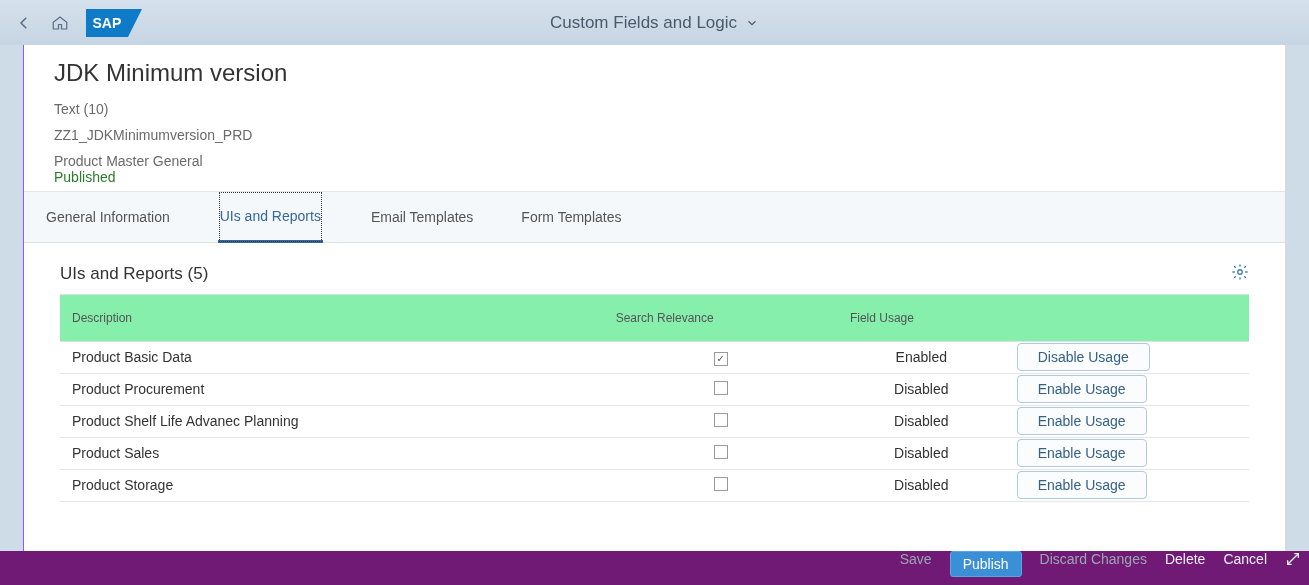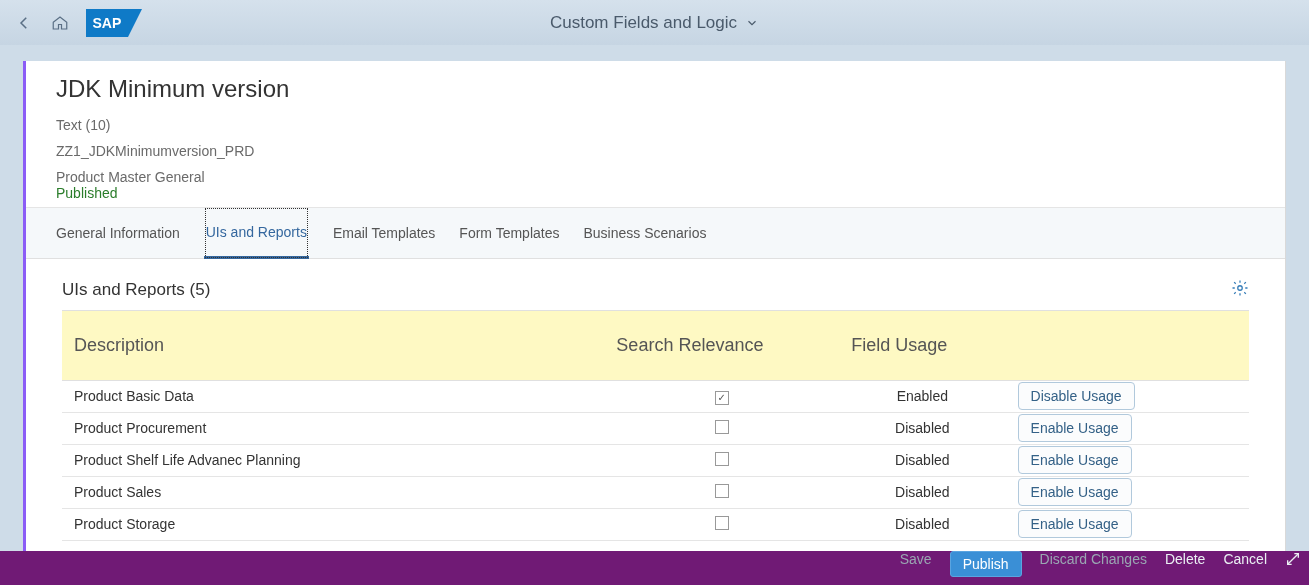--- a/index.html
+++ b/index.html
@@ -40,22 +40,22 @@
     }
     .shell-title {
       display: flex; align-items: center; gap: 8px;
       color: #4a5a6b; font-size: 17px; font-weight: 400;
       pointer-events: auto; cursor: pointer;
     }
     .shell-title svg { width: 14px; height: 14px; }
 
     .page {
       background: #fff;
-      margin: 16px 23px;
-      border-left: 3px solid #8b5cf6;
+      margin: 0 23px;
+      border-left: 1px solid #8b5cf6;
       border-right: 1px solid #d9d9d9;
       height: calc(100% - 45px - 34px);
       overflow: hidden;
       position: relative;
     }
     .object-header {
       padding: 14px 30px 6px 30px;
       background: #fff;
     }
     .object-title {
@@ -63,22 +63,22 @@
       margin-bottom: 14px;
     }
     .header-flex { display:flex; justify-content: space-between; flex-direction: column; }
     .sub-lines { color: #6a6a6a; font-size: 14px; display:flex; flex-direction:column; gap:10px; }
     .status-published { color: #2b7d2b; font-size: 14px; }
 
     .tab-bar {
       background: #f5f8fa;
       border-top: 1px solid #e5e5e5;
       border-bottom: 1px solid #e0e0e0;
-      padding: 0 30px;
-      display: flex; gap: 24px;
+      padding: 0 22px;
+      display: flex; gap: 48px;
       height: 52px;
       align-items: center;
     }
     .tab-item {
       color: #555; font-size: 14px; cursor: pointer;
       height: 52px; display:flex; align-items:center;
       position: relative;
     }
     .tab-item.selected {
       color: #34679e;
@@ -95,24 +95,24 @@
       display:flex; justify-content: space-between; align-items: center;
       margin-bottom: 10px;
     }
     .section-title { font-size: 17px; color: #333; }
     .gear-icon { color:#367db8; cursor:pointer; }
     .gear-icon svg { width:18px; height:18px; }
 
     .table { width: 100%; border-collapse: collapse; }
     .th-row th {
       text-align: left; font-weight: 400; color: #555;
-      background: #fef9c3;
+      background: #86efac;
       border-top: 1px solid #e0e0e0;
       border-bottom: 1px solid #e0e0e0;
-      padding: 24px 12px; font-size: 18px;
+      padding: 16px 12px; font-size: 12px;
     }
     .td-row td {
       border-bottom: 1px solid #e5e5e5;
       padding: 7px 12px; vertical-align: middle;
       font-size: 14px; color: #333;
     }
     .col-desc { width: 560px; }
     .col-search { width: 240px; text-align: center; }
     .col-usage { width: 170px; text-align: center; }
     .col-action { width: 250px; }
@@ -124,21 +124,21 @@
       width: 14px; height: 14px; border: 1px solid #999;
       display:inline-flex; align-items:center; justify-content:center;
       font-size: 10px; color:#555;
     }
     .chk.checked::after { content:"✓"; }
     .action-btn {
       border: 1px solid #b1c9dc;
       color: #346187;
       background: #fbfcfd;
       border-radius: 4px;
-      padding: 5px 12px;
+      padding: 5px 20px;
       font-size: 14px;
       cursor: pointer;
       min-width: 108px;
       text-align: center;
     }
 
     .footer {
       position: absolute; bottom: 0; left: 0; right: 0;
       height: 34px;
       background: #701a75;
@@ -198,21 +198,20 @@
       </div>
       <div class="status-published">Published</div>
     </div>
   </div>
 
   <div class="tab-bar">
     <div class="tab-item">General Information</div>
     <div class="tab-item selected">UIs and Reports</div>
     <div class="tab-item">Email Templates</div>
     <div class="tab-item">Form Templates</div>
-    <div class="tab-item">Business Scenarios</div>
   </div>
 
   <div class="section">
     <div class="section-head">
       <div class="section-title">UIs and Reports (5)</div>
       <span class="gear-icon">
         <svg viewBox="0 0 24 24" fill="none" stroke="currentColor" stroke-width="1.7">
           <circle cx="12" cy="12" r="3"></circle>
           <path d="M12 2v3M12 19v3M4.2 4.2l2.1 2.1M17.7 17.7l2.1 2.1M2 12h3M19 12h3M4.2 19.8l2.1-2.1M17.7 6.3l2.1-2.1"></path>
         </svg>

